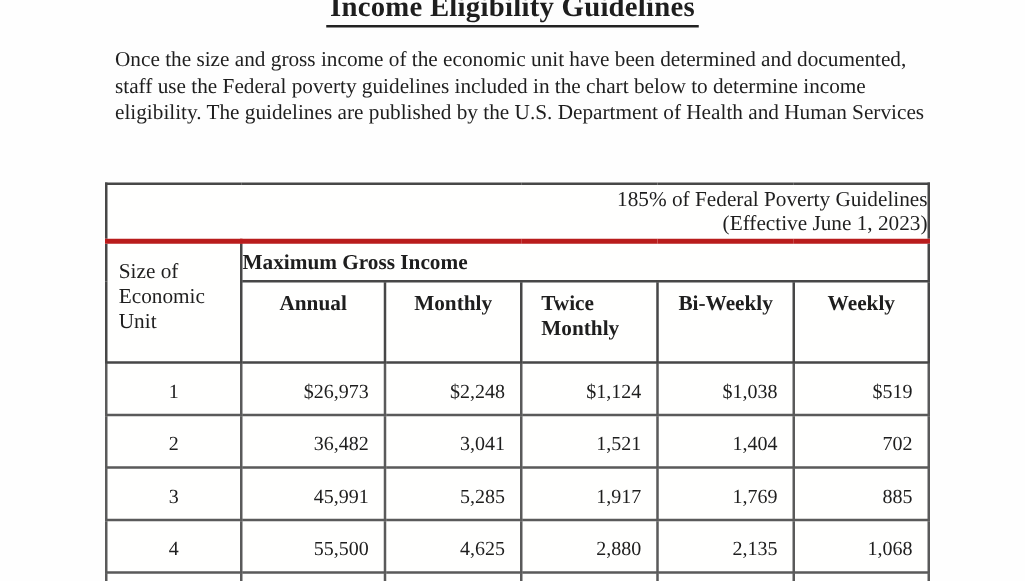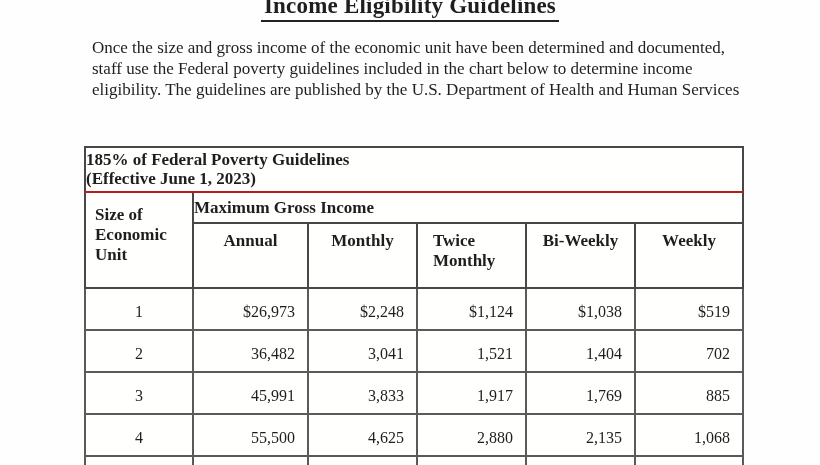--- a/index.html
+++ b/index.html
@@ -57,32 +57,32 @@
     border-collapse: collapse;
     table-layout: fixed;
     background: #fffffe;
   }
   table.fpg td {
     border: 2px solid #474747;
     overflow: hidden;
   }
   tr.t-title td {
     height: 40px;
-    text-align: left;
+    text-align: right;
     vertical-align: middle;
-    font-weight: bold;
+    font-weight: normal;
     font-size: 17px;
     line-height: 19.5px;
-    border-bottom: 2px solid #b91c1c;
+    border-bottom: 4px solid #b91c1c;
     padding: 1px 0 2px 0;
   }
   td.rowhdr {
     vertical-align: top;
     text-align: left;
-    font-weight: bold;
+    font-weight: normal;
     font-size: 17px;
     line-height: 20px;
     padding: 12px 4px 0 9px;
   }
   td.grouphdr {
     height: 29px;
     vertical-align: middle;
     font-weight: bold;
     font-size: 17px;
     padding: 0;
@@ -167,21 +167,21 @@
       <td class="unit">2</td>
       <td>36,482</td>
       <td>3,041</td>
       <td>1,521</td>
       <td>1,404</td>
       <td>702</td>
     </tr>
     <tr class="datarow">
       <td class="unit">3</td>
       <td>45,991</td>
-      <td>3,833</td>
+      <td>5,285</td>
       <td>1,917</td>
       <td>1,769</td>
       <td>885</td>
     </tr>
     <tr class="datarow">
       <td class="unit">4</td>
       <td>55,500</td>
       <td>4,625</td>
       <td>2,880</td>
       <td>2,135</td>

